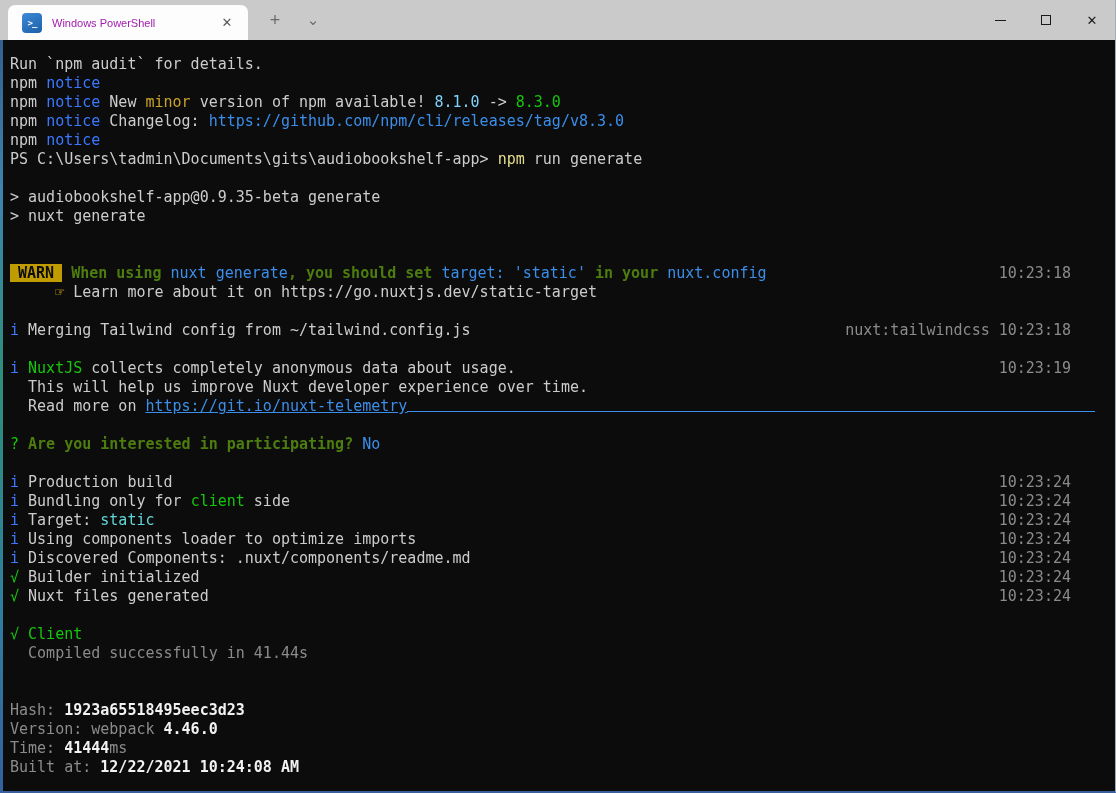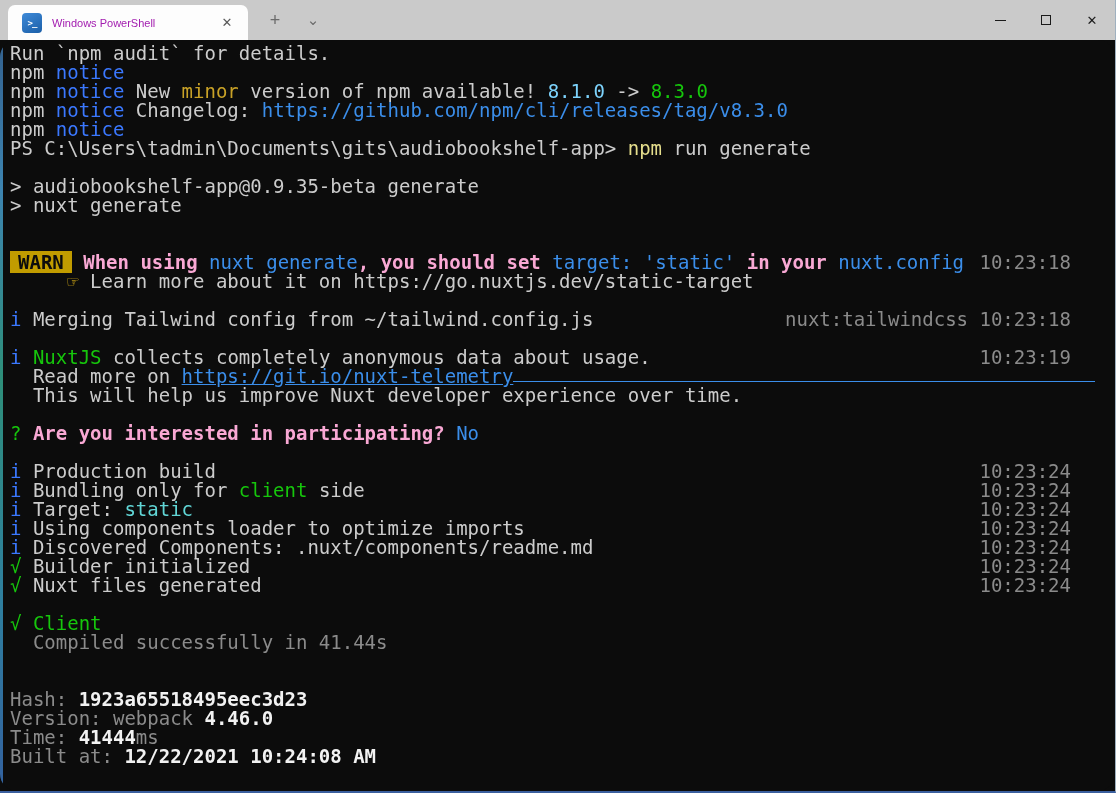--- a/index.html
+++ b/index.html
@@ -26,31 +26,31 @@
   .new-tab { margin-left:12px; font-size:18px; font-weight:300; }
   .dropdown { margin-left:8px; font-size:15px; }
   .titlebar-spacer { flex:1; }
   .win-btn { width:46px; display:flex; align-items:center; justify-content:center; }
   .glyph-min { width:11px; height:1px; background:#1a1a1a; }
   .glyph-max { width:10px; height:10px; border:1px solid #1a1a1a; }
   .glyph-close { font-size:13px; color:#1a1a1a; }
 
   
   .terminal { flex:1; background:#0c0c0c; position:relative;
-              font-family:"DejaVu Sans Mono", monospace; font-size:19px; line-height:19px;
-              padding:4px 44px 0 10px; overflow:hidden;border-radius:17px; }
+              font-family:"DejaVu Sans Mono", monospace; font-size:15px; line-height:19px;
+              padding:15px 44px 0 10px; overflow:hidden; }
   .edge-strip { position:absolute; left:0; top:0; bottom:0; width:3px;
                 background:linear-gradient(180deg,#33618f 0%,#3d84b0 20%,#2e8f7a 45%,#2f7f9f 75%,#33619f 100%); }
   .line { display:flex; min-height:19px; white-space:pre; }
   .left  { white-space:pre; }
   .right { margin-left:auto; white-space:pre; }
   .fill-underline { flex:1; border-bottom:1px solid #3b8eea; margin:0 -24px 4px 0; }
 
   .c-fg    { color:#cccccc; }
-  .c-fgb   { color:#f9a8d4; font-weight:bold; }
+  .c-fgb   { color:#4d7c0f; font-weight:bold; }
   .c-white { color:#f2f2f2; font-weight:bold; }
   .c-gray  { color:#8b8b8b; }
   .c-blue  { color:#3b78ff; }
   .c-link  { color:#3b8eea; }
   .c-linku { color:#3b8eea; text-decoration:underline; }
   .c-cyan  { color:#61d6d6; }
   .c-green { color:#16c60c; }
   .c-gold  { color:#c9a227; }
   .c-yellow{ color:#e5de8c; }
   .c-red   { color:#7dd3fc; }
@@ -94,22 +94,22 @@
       <div class="line"><span class="left"><span class="c-fg">&gt; audiobookshelf-app@0.9.35-beta generate</span></span></div>
       <div class="line"><span class="left"><span class="c-fg">&gt; nuxt generate</span></span></div>
       <div class="line"><span class="left"></span></div>
       <div class="line"><span class="left"></span></div>
       <div class="line"><span class="left"><span class="c-warnbadge">WARN</span><span class="c-fgb"> When using </span><span class="c-link">nuxt generate</span><span class="c-fgb">, you should set </span><span class="c-link">target: 'static'</span><span class="c-fgb"> in your </span><span class="c-link">nuxt.config</span></span><span class="right c-gray">10:23:18</span></div>
       <div class="line"><span class="left"><span class="c-fg">     </span><span class="c-emoji">☞</span><span class="c-fg"> Learn more about it on https://go.nuxtjs.dev/static-target</span></span></div>
       <div class="line"><span class="left"></span></div>
       <div class="line"><span class="left"><span class="c-blue">i</span><span class="c-fg"> Merging Tailwind config from ~/tailwind.config.js</span></span><span class="right c-gray">nuxt:tailwindcss 10:23:18</span></div>
       <div class="line"><span class="left"></span></div>
       <div class="line"><span class="left"><span class="c-blue">i</span><span class="c-fg"> </span><span class="c-green">NuxtJS</span><span class="c-fg"> collects completely anonymous data about usage.</span></span><span class="right c-gray">10:23:19</span></div>
+      <div class="line"><span class="left"><span class="c-fg">  This will help us improve Nuxt developer experience over time.</span></span></div>
       <div class="line"><span class="left"><span class="c-fg">  Read more on </span><span class="c-linku">https://git.io/nuxt-telemetry</span></span><span class="fill-underline"></span></div>
-      <div class="line"><span class="left"><span class="c-fg">  This will help us improve Nuxt developer experience over time.</span></span></div>
       <div class="line"><span class="left"></span></div>
       <div class="line"><span class="left"><span class="c-green">?</span><span class="c-fgb"> Are you interested in participating? </span><span class="c-link">No</span></span></div>
       <div class="line"><span class="left"></span></div>
       <div class="line"><span class="left"><span class="c-blue">i</span><span class="c-fg"> Production build</span></span><span class="right c-gray">10:23:24</span></div>
       <div class="line"><span class="left"><span class="c-blue">i</span><span class="c-fg"> Bundling only for </span><span class="c-green">client</span><span class="c-fg"> side</span></span><span class="right c-gray">10:23:24</span></div>
       <div class="line"><span class="left"><span class="c-blue">i</span><span class="c-fg"> Target: </span><span class="c-cyan">static</span></span><span class="right c-gray">10:23:24</span></div>
       <div class="line"><span class="left"><span class="c-blue">i</span><span class="c-fg"> Using components loader to optimize imports</span></span><span class="right c-gray">10:23:24</span></div>
       <div class="line"><span class="left"><span class="c-blue">i</span><span class="c-fg"> Discovered Components: .nuxt/components/readme.md</span></span><span class="right c-gray">10:23:24</span></div>
       <div class="line"><span class="left"><span class="c-green">√</span><span class="c-fg"> Builder initialized</span></span><span class="right c-gray">10:23:24</span></div>
       <div class="line"><span class="left"><span class="c-green">√</span><span class="c-fg"> Nuxt files generated</span></span><span class="right c-gray">10:23:24</span></div>

